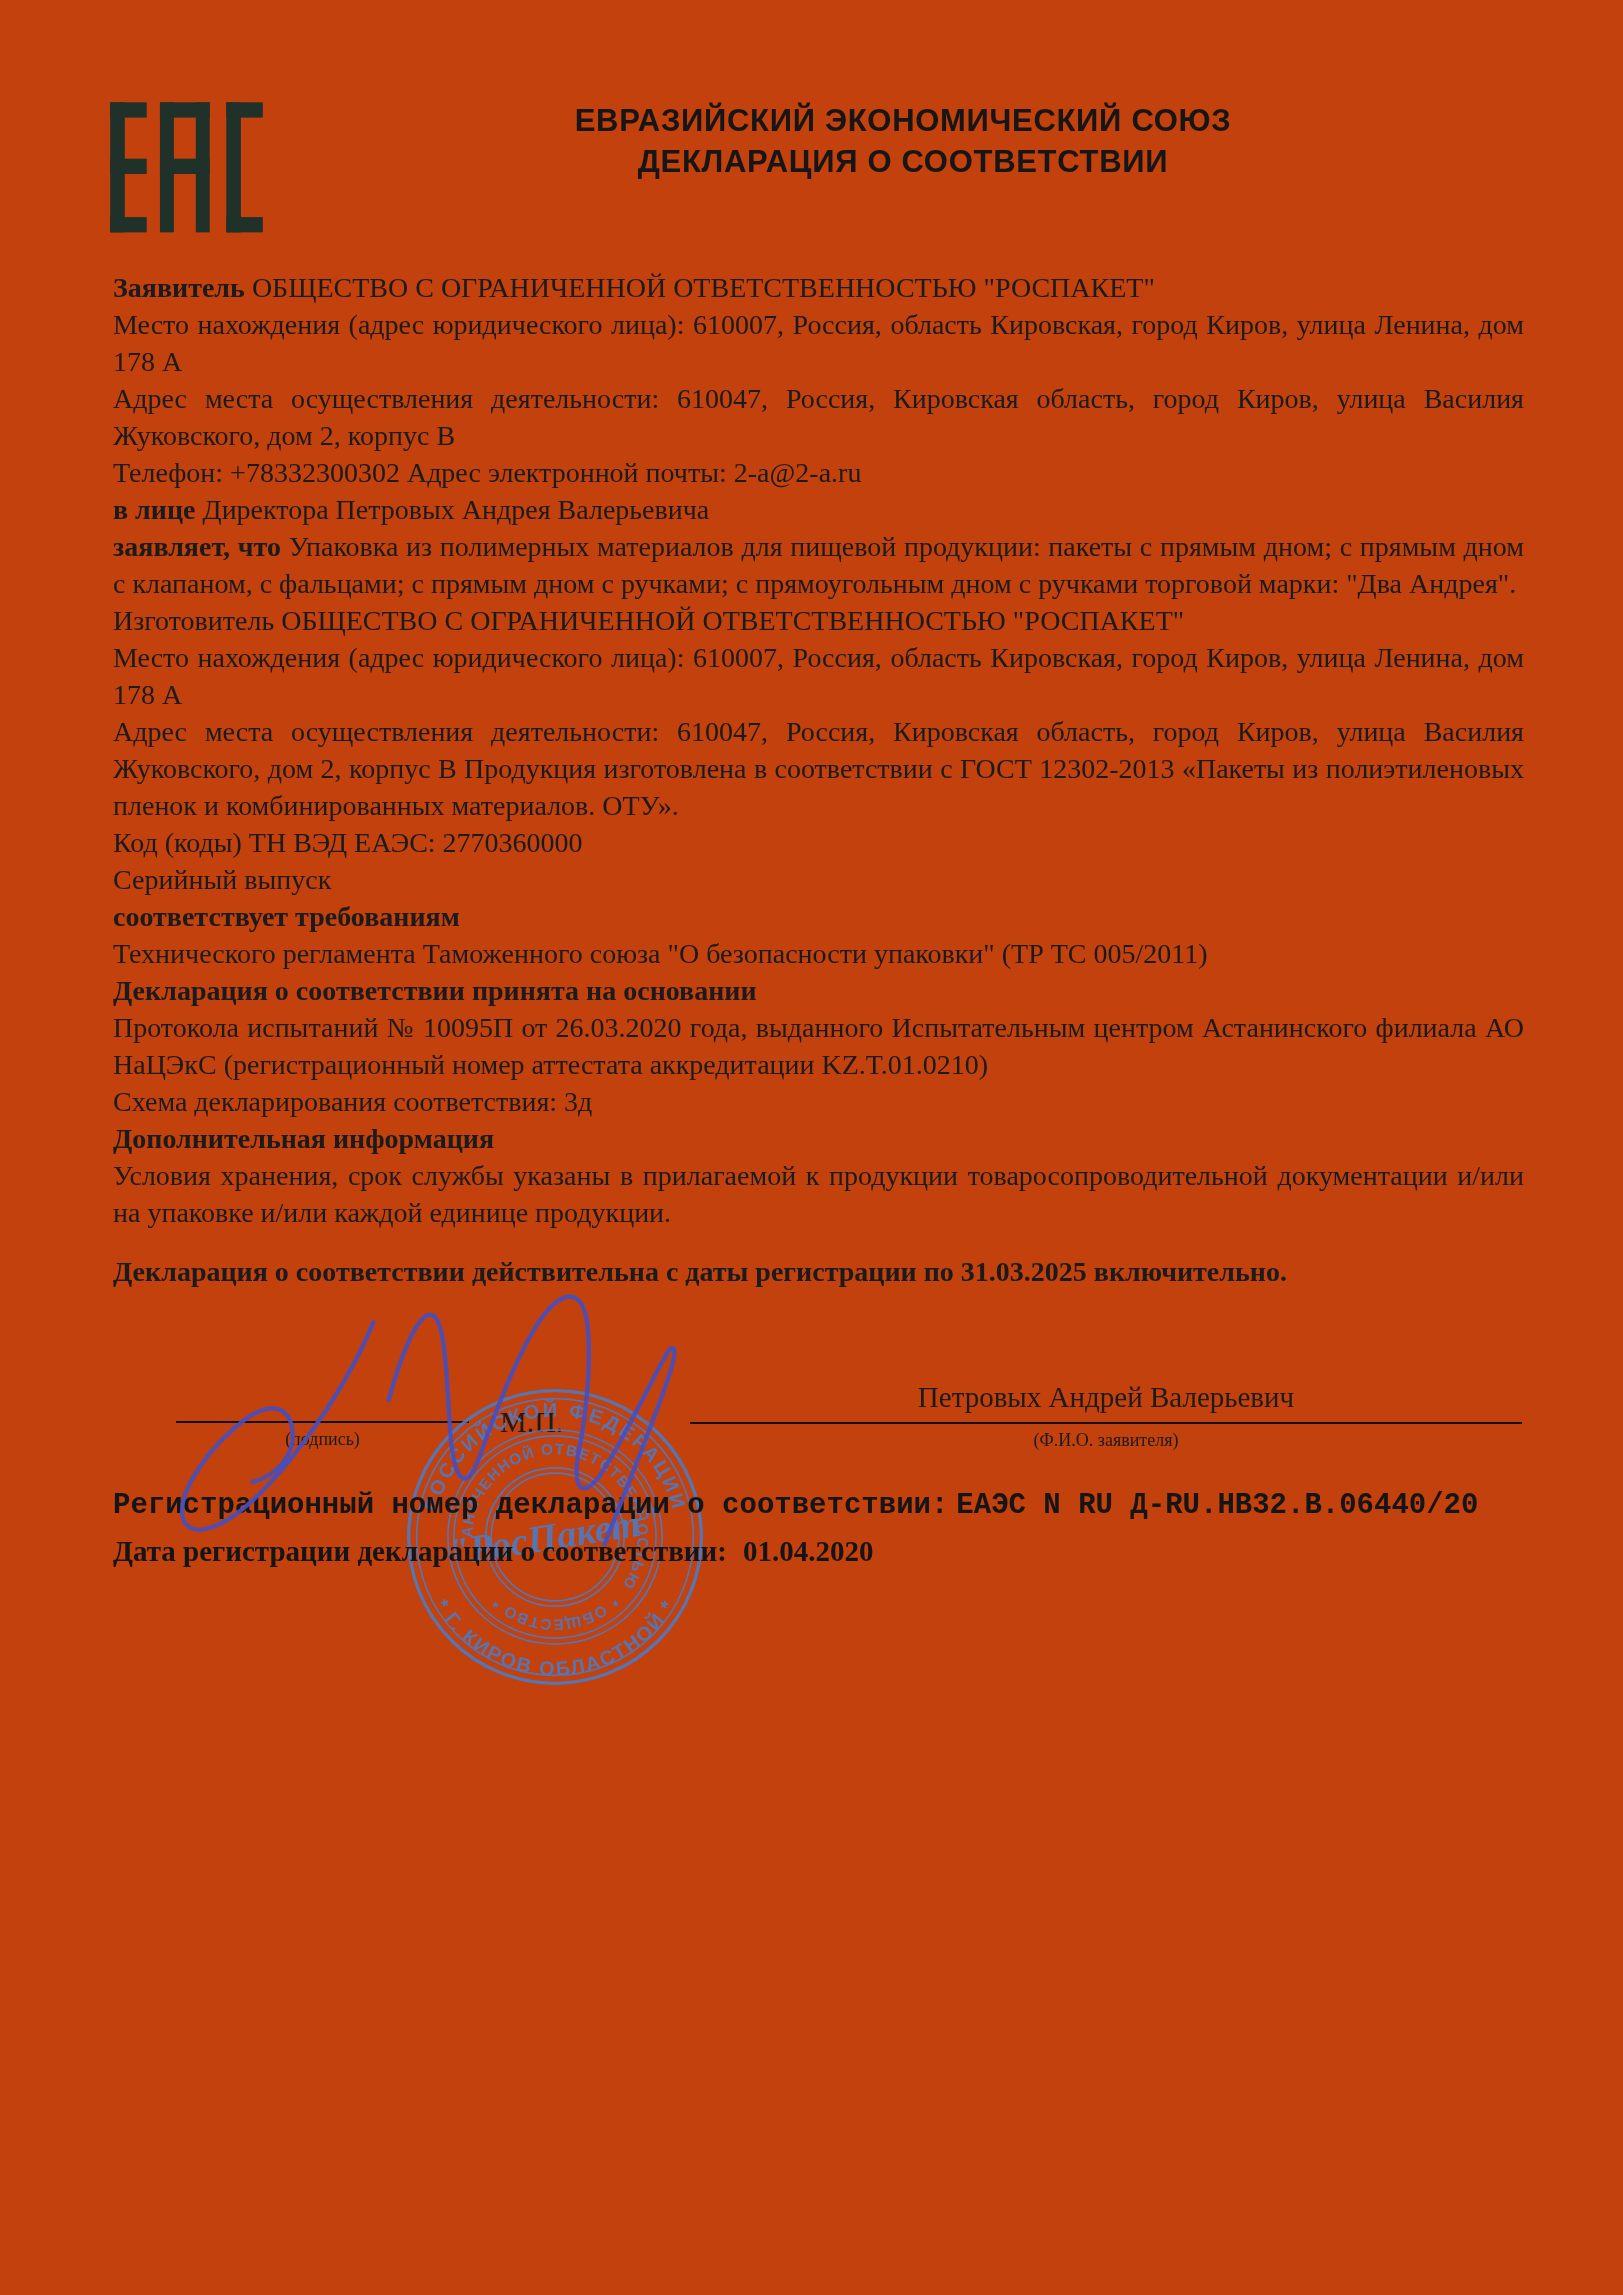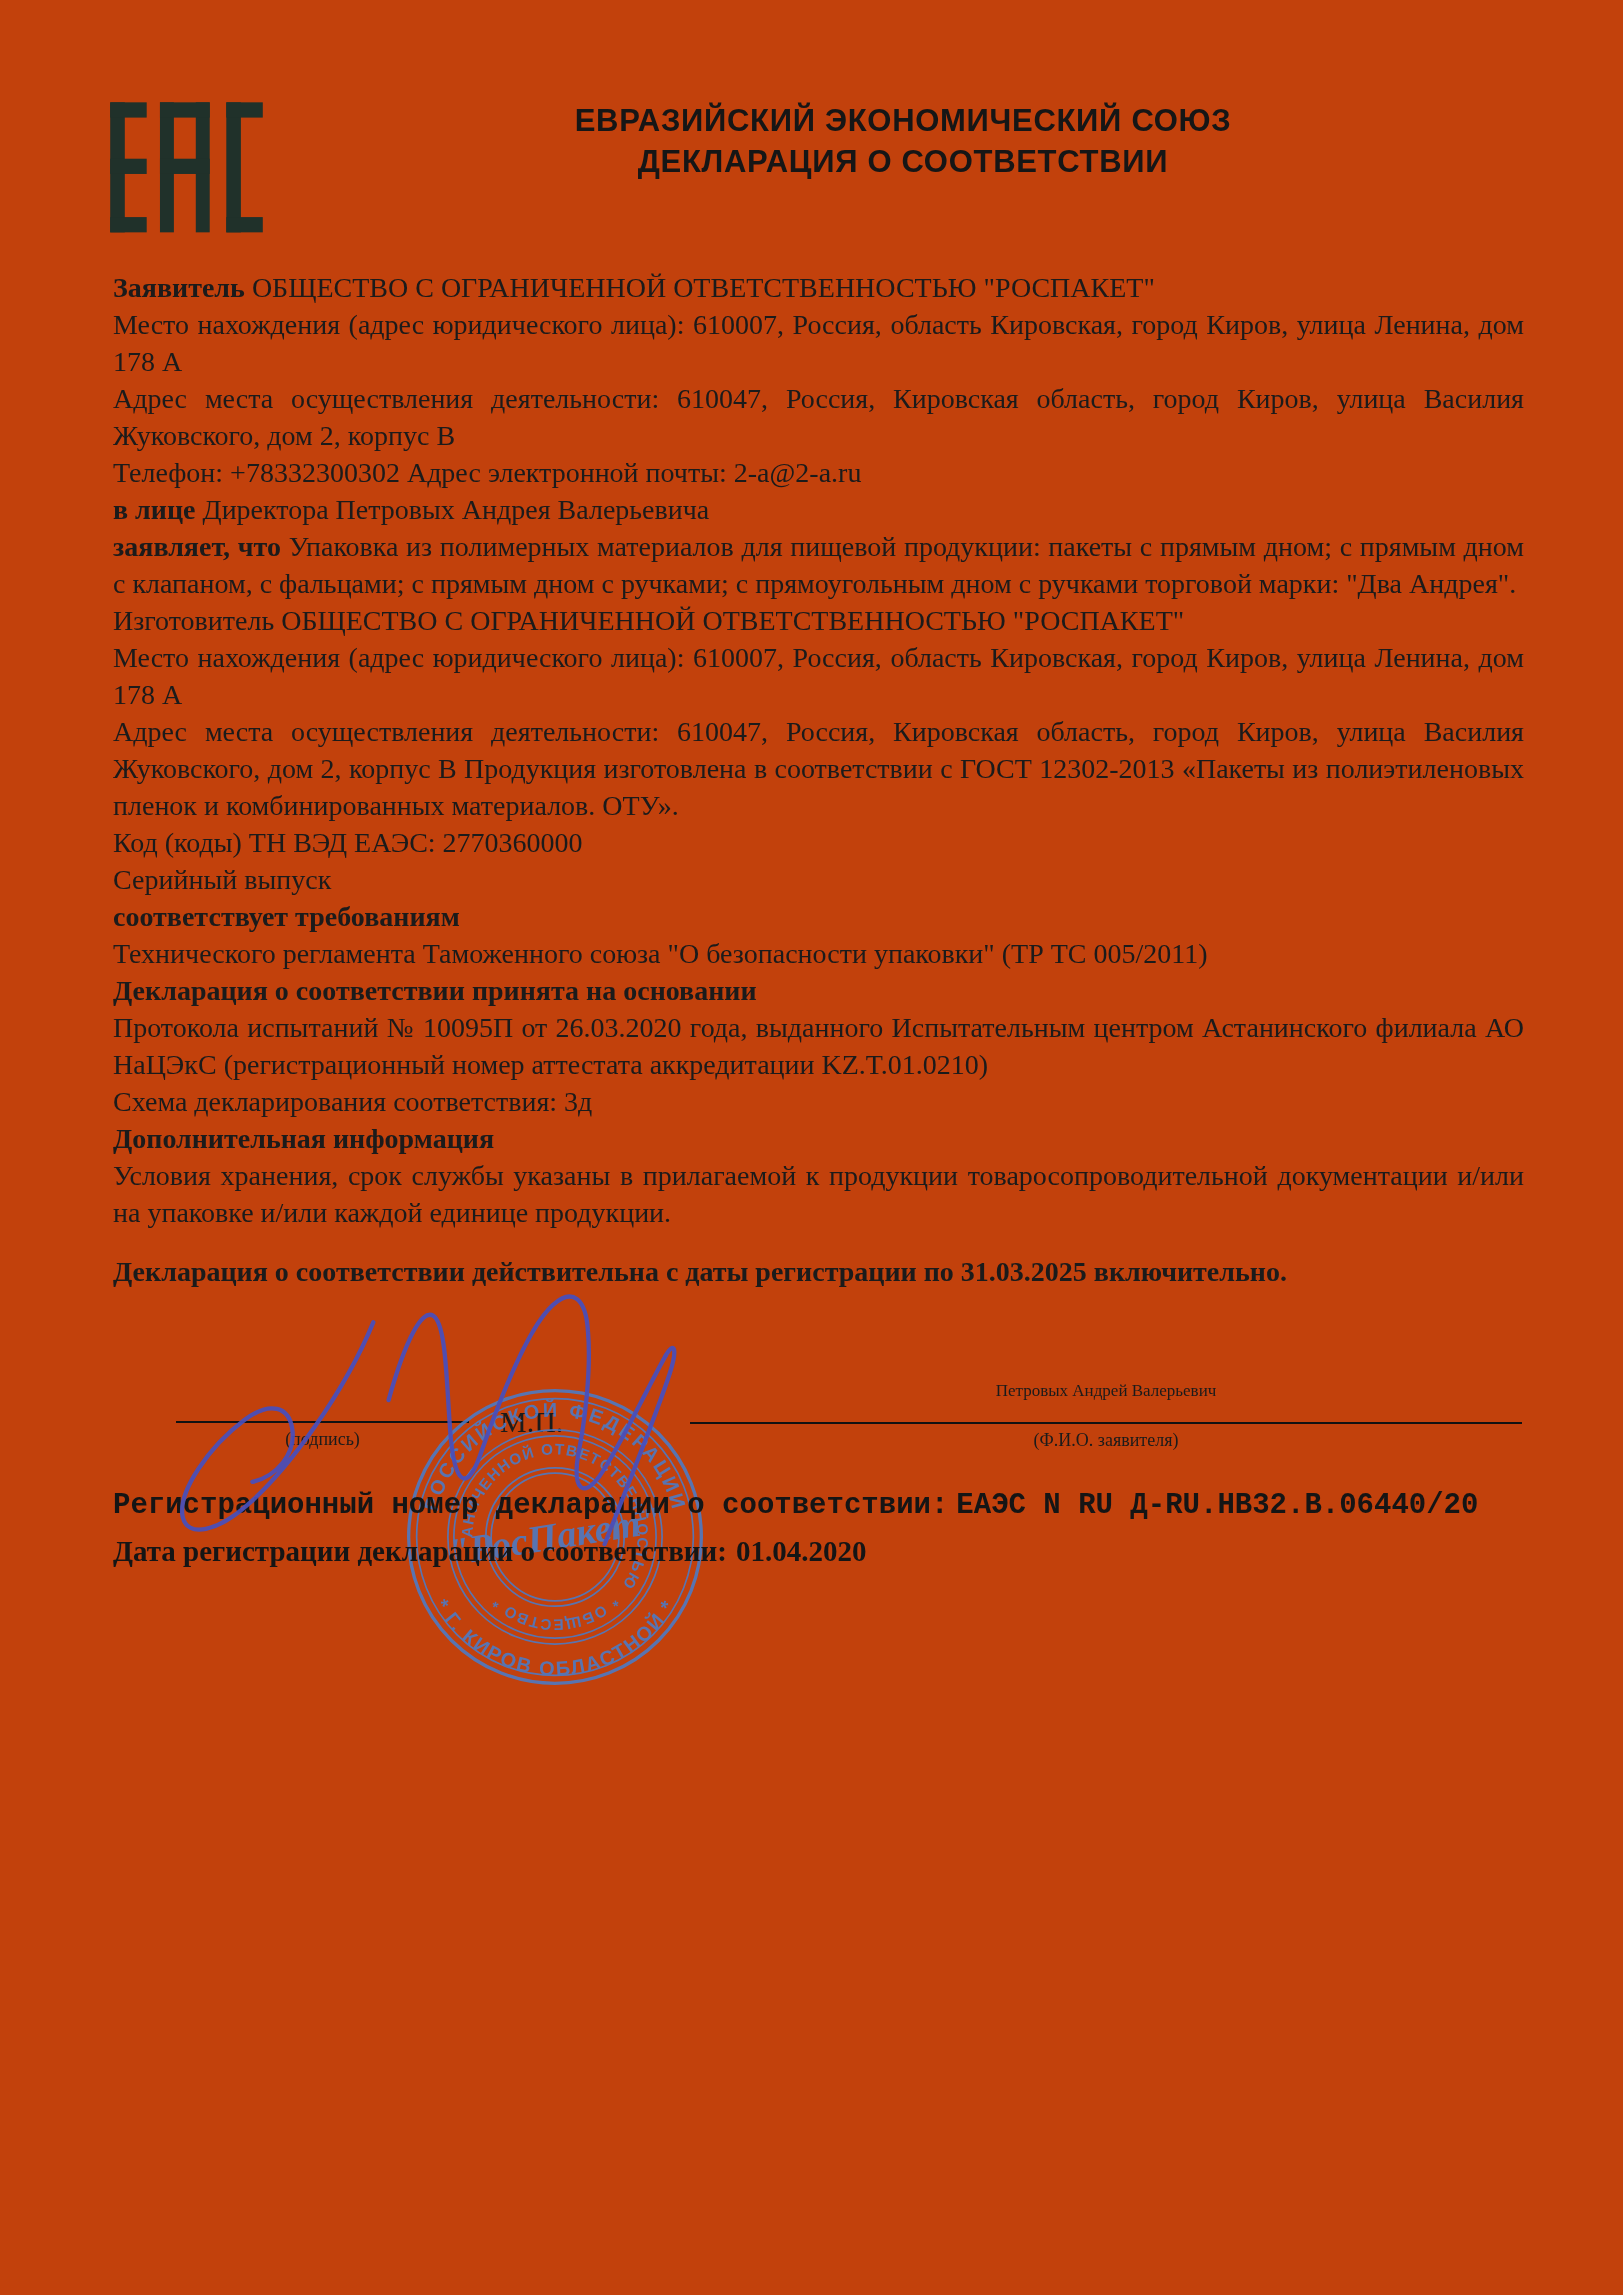--- a/index.html
+++ b/index.html
@@ -38,32 +38,32 @@
   .sig-line.left{left:176px;top:1421px;width:293px;}
   .sig-line.right{left:690px;top:1422px;width:832px;}
   .caption{
     position:absolute;font-size:18px;color:#1b1b1b;text-align:center;
   }
   .caption.podpis{left:176px;top:1429px;width:293px;}
   .caption.fio{left:690px;top:1430px;width:832px;}
   .mp-label{position:absolute;left:500px;top:1405px;font-size:30px;color:#1b1b1b;}
   .signatory-name{
     position:absolute;left:690px;top:1381px;width:832px;
-    text-align:center;font-size:17px;color:#1b1b1b;
+    text-align:center;font-size:29px;color:#1b1b1b;
   }
   
   .reg-line{
     position:absolute;left:113px;width:1430px;
     font-weight:bold;font-size:29px;color:#151515;
     z-index:3;
   }
   .reg-line.number{top:1489px;font-family:Liberation Mono, monospace;}
   .reg-line.date{top:1535px;}
   .reg-line .val{margin-left:8px;}
-  .reg-line.date .val{margin-left:9px;}
+  .reg-line.date .val{margin-left:16px;}
   
   .stamp{position:absolute;left:402px;top:1384px;width:306px;height:306px;z-index:2;opacity:.88;}
   .handwritten{position:absolute;left:146px;top:1277px;width:545px;height:306px;z-index:4;}
 </style>
 </head>
 <body>
 
 <div class="page">
 
   <svg class="eac-logo" viewBox="0 0 230 202" xmlns="http://www.w3.org/2000/svg">

